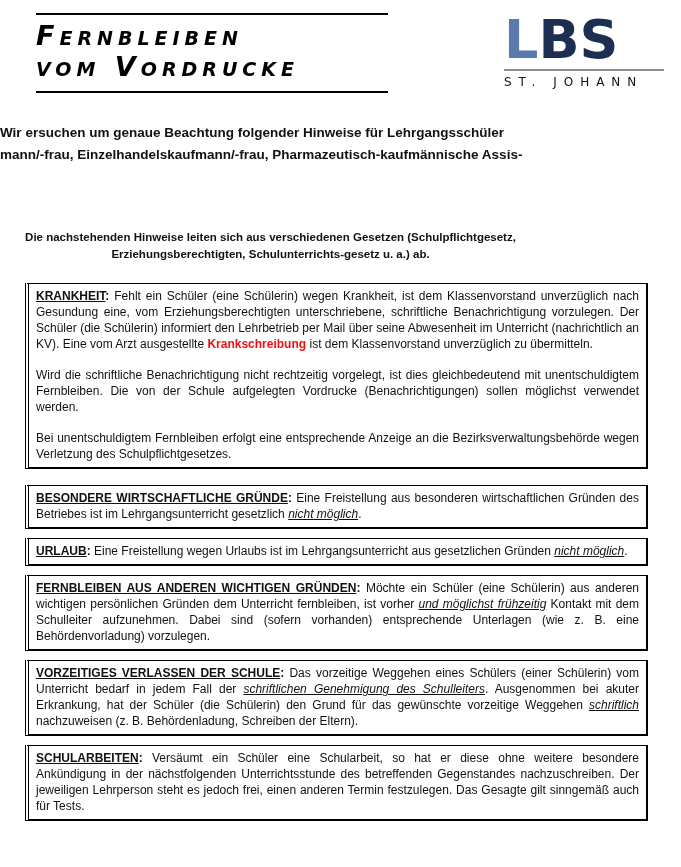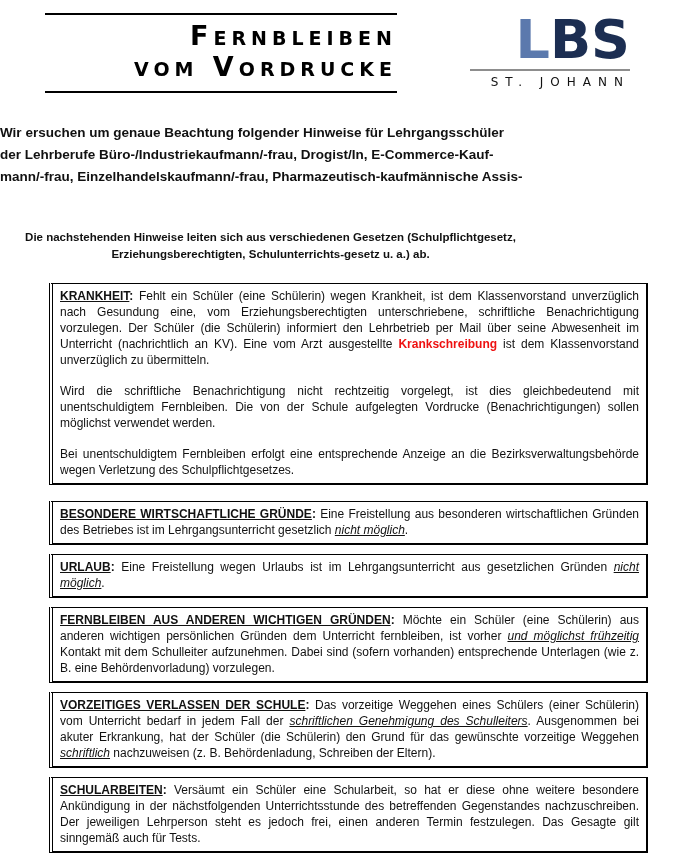--- a/index.html
+++ b/index.html
@@ -8,41 +8,42 @@
     width: 681px; height: 867px;
     position: relative;
     background: #ffffff;
     font-family: "Liberation Sans", sans-serif;
     color: #1a1a1a;
     overflow: hidden;
   }
 
   
   .title-block {
-    position: absolute; left: 45px; top: 13px; width: 352px;
+    position: absolute; left: 36px; top: 13px; width: 352px;
     border-top: 2px solid #000;
     border-bottom: 2px solid #000;
     padding: 5px 0 9px 0;
-    text-align: right;
+    text-align: left;
+    font-style: italic;
   }
   .title-line {
     font-family: "DejaVu Sans", sans-serif;
     font-variant: small-caps;
     font-weight: 700;
     font-size: 27px;
     line-height: 31px;
     letter-spacing: 5px;
     color: #000;
     white-space: nowrap;
   }
 
   
   .logo-block {
-    position: absolute; left: 470px; top: 12px; width: 160px;
-    text-align: right;
+    position: absolute; left: 504px; top: 12px; width: 160px;
+    text-align: left;
   }
   .logo-acronym {
     font-family: "DejaVu Sans", sans-serif;
     font-weight: 800;
     font-size: 54px;
     line-height: 56px;
     letter-spacing: 0px;
     white-space: nowrap;
   }
   .logo-light { color: #5b79ad; }
@@ -83,21 +84,20 @@
     border-top: 1px solid #000;
     border-right: 2px solid #000;
     border-bottom: 2px solid #000;
     border-left: 4px double #000;
     padding: 4px 7px 5px 7px;
     margin-bottom: 9px;
     font-size: 12px;
     line-height: 16px;
     text-align: justify;
     color: #111;
-    margin-left: 24px;
   }
   .rule-box.first { margin-bottom: 16px; }
   .rule-box p { margin: 0 0 15px 0; }
   .rule-box p:last-child { margin: 0; }
 
   .seg-h  { font-weight: 700; text-decoration: underline; }
   .seg-b  { font-weight: 700; }
   .seg-n  { }
   .seg-r  { font-weight: 700; color: #ee1111; }
   .seg-iu { font-style: italic; text-decoration: underline; }
@@ -111,21 +111,20 @@
 </div>
 
 <div class="logo-block">
   <div class="logo-acronym"><span class="logo-light">L</span><span class="logo-dark">BS</span></div>
   <div class="logo-rule"></div>
   <div class="logo-subtitle">ST. JOHANN</div>
 </div>
 
 <div class="intro">
   <div>Wir ersuchen um genaue Beachtung folgender Hinweise für Lehrgangsschüler</div>
-  <div>der Lehrberufe Büro-/Industriekaufmann/-frau, Drogist/In, E-Commerce-Kauf-</div>
   <div>mann/-frau, Einzelhandelskaufmann/-frau, Pharmazeutisch-kaufmännische Assis-</div>
 </div>
 
 <div class="subintro">
   <div>Die nachstehenden Hinweise leiten sich aus verschiedenen Gesetzen (Schulpflichtgesetz,</div>
   <div>Erziehungsberechtigten, Schulunterrichts-gesetz u. a.) ab.</div>
 </div>
 
 <div class="content">
   <section class="rule-box first">

